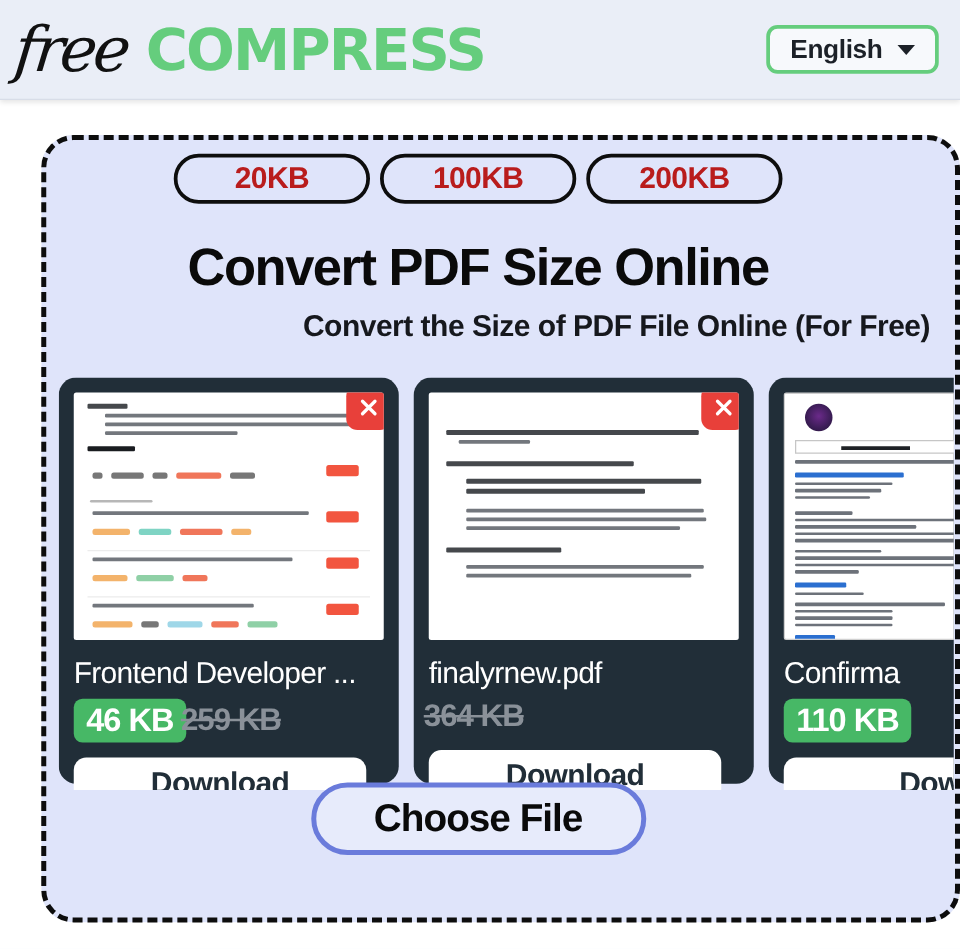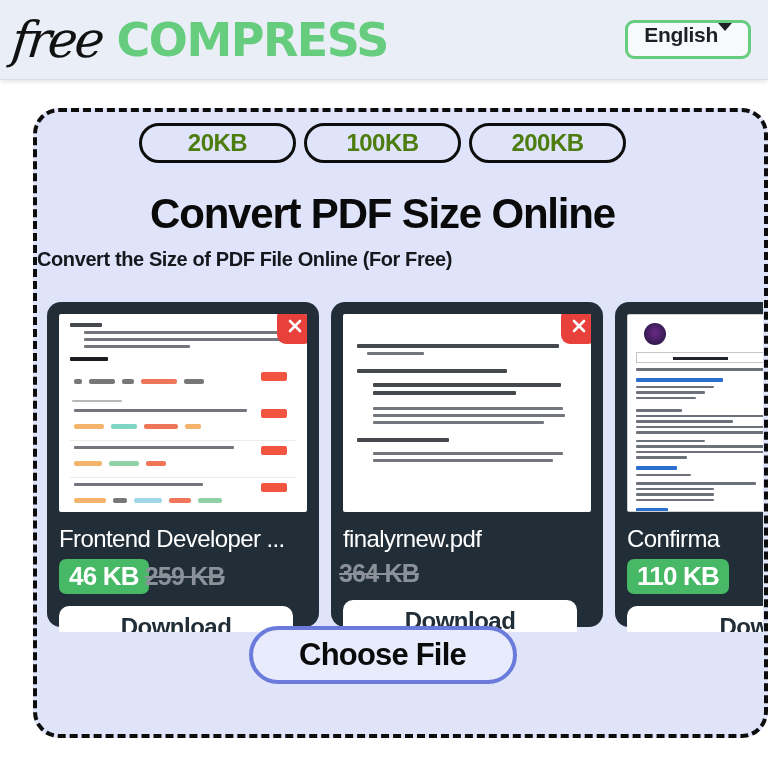--- a/index.html
+++ b/index.html
@@ -38,21 +38,21 @@
     font-size: 46px;
     font-weight: 700;
     color: #65cd7d;
     letter-spacing: -1.5px;
     margin-left: 15px;
   }
   .lang-select {
     position: absolute; right: 17px; top: 20px;
     height: 39px;
     padding: 0 16px;
-    display: flex; gap: 0;
+    display: flex; align-items: center; gap: 12px;
     background: #f7f9fc;
     border: 3px solid #65cd7d;
     border-radius: 9px;
     cursor: pointer;
   }
   .lang-label {
     font-size: 21px; font-weight: 700; color: #1c2128;
     letter-spacing: -0.3px;
   }
   .caret {
@@ -79,36 +79,36 @@
     display: flex; justify-content: center; gap: 8px;
   }
   .chip {
     height: 40px;
     padding: 0 22px;
     min-width: 157px;
     display: flex; align-items: center; justify-content: center;
     background: #dfe4fa;
     border: 3px solid #0d0d0d;
     border-radius: 21px;
-    font-size: 24px; font-weight: 700; color: #4d7c0f;
+    font-size: 24px; font-weight: 700; color: #b91c1c;
     letter-spacing: -0.5px;
     cursor: pointer;
   }
 
   
   .title {
     position: absolute; left: 0; top: 78px;
     width: 691px; text-align: center;
     font-size: 42px; font-weight: 700; color: #0a0a0a;
     letter-spacing: -1.2px;
   }
   .subtitle {
-    position: absolute; left: 0; top: 136px;
-    width: 691px; text-align: left;
-    font-size: 20px; font-weight: 700; color: #16181d;
+    position: absolute; left: 16px; top: 136px;
+    width: 691px; text-align: right;
+    font-size: 24px; font-weight: 700; color: #16181d;
     letter-spacing: -0.4px;
   }
 
   
   .cards {
     position: absolute;
     left: 10px; top: 190px;
     width: 716px; height: 330px;
     display: flex; gap: 12px;
     overflow: hidden;

